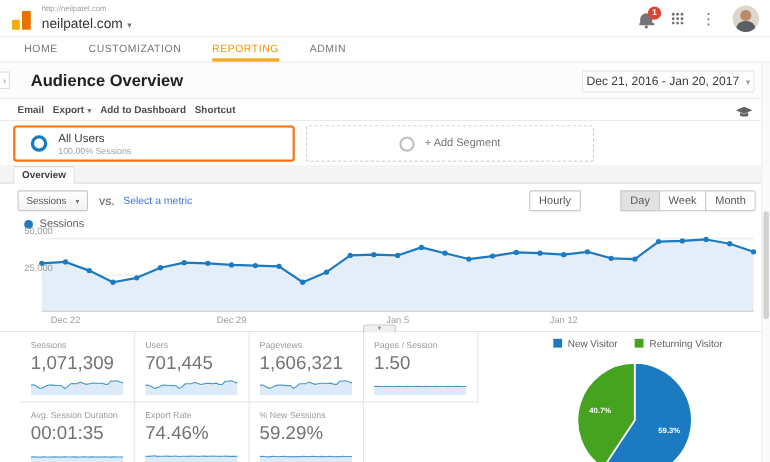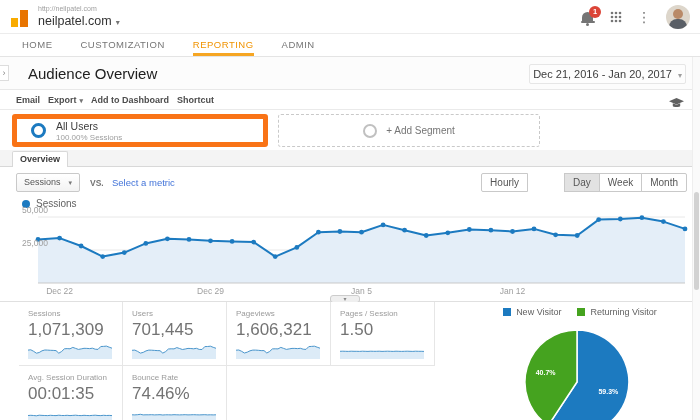--- a/index.html
+++ b/index.html
@@ -34,35 +34,35 @@
   .nav-item { font-size:9.5px; letter-spacing:0.5px; color:#757575; line-height:21px; margin-right:28px;
               cursor:pointer; border-bottom:3px solid transparent; }
   .nav-item.active { color:#f09300; border-bottom-color:#f6a623; }
 
   
   .titlerow { position:absolute; top:57px; left:0; width:700px; height:33px; background:#fcfcfc;
               border-bottom:1px solid #e8e8e8; }
   .expander { position:absolute; left:0; top:8px; width:9px; height:16px; background:#fff;
               border:1px solid #ddd; border-left:none; color:#888; font-size:9px; line-height:14px;
               text-align:center; cursor:pointer; }
-  .page-title { position:absolute; left:28px; top:8px; font-size:15px; font-weight:normal; color:#212121; }
+  .page-title { position:absolute; left:28px; top:8px; font-size:15px; font-weight:bold; color:#212121; }
   .daterange { position:absolute; right:14px; top:7px; padding:3px 3px; background:#fdfdfd;
                border:1px solid #e6e6e6; border-radius:2px; font-size:11px; color:#3c3c3c; cursor:pointer; }
   .daterange .caret { font-size:8px; color:#9e9e9e; margin-left:6px; }
 
   
   .actionbar { position:absolute; top:90px; left:0; width:700px; height:20px; background:#fff;
                border-bottom:1px solid #eaeaea; display:flex; align-items:center; padding-left:16px; gap:8px; }
   .action { font-size:9px; color:#4d4d4d; font-weight:bold; cursor:pointer; }
   .action .caret { font-size:7px; color:#757575; margin-left:3px; }
   .intel { position:absolute; right:16px; top:5px; cursor:pointer; }
 
   
   .segments { position:absolute; top:110px; left:0; width:700px; height:40px; background:#fff; }
-  .seg-card { position:absolute; top:4px; height:33px; background:#fff; border:5px solid #f97316;
+  .seg-card { position:absolute; top:4px; height:33px; background:#fff; border:2px solid #f97316;
               border-radius:3px; display:flex; align-items:center; cursor:pointer; }
   .seg-all { left:12px; width:256px; }
   .seg-add { left:278px; width:262px; border:1px dashed #c9c9c9; justify-content:center; }
   .ring { width:15px; height:15px; border-radius:50%; border:3px solid #1c7ac0; margin:0 10px 0 14px; }
   .ring-gray { width:14px; height:14px; border-radius:50%; border:2px solid #c0c0c0; margin-right:9px; }
   .seg-title { font-size:10.5px; color:#3c3c3c; }
   .seg-sub { font-size:8px; color:#9e9e9e; margin-top:1px; }
   .seg-add-label { font-size:10px; color:#757575; }
 
   
@@ -307,25 +307,33 @@
     <div class="mrow mrow2">
       <div class="mcard">
         <div class="mlabel">Avg. Session Duration</div>
         <div class="mvalue">00:01:35</div>
         <svg class="spark" width="84" height="14">
             <path d="M0,14 L0.0,6.5 L2.8,6.3 L5.6,6.5 L8.4,6.8 L11.2,6.2 L14.0,6.4 L16.8,6.5 L19.6,6.6 L22.4,6.3 L25.2,6.5 L28.0,6.6 L30.8,6.2 L33.6,6.5 L36.4,6.5 L39.2,6.3 L42.0,6.6 L44.8,6.4 L47.6,6.2 L50.4,6.5 L53.2,6.6 L56.0,6.3 L58.8,6.5 L61.6,6.6 L64.4,6.4 L67.2,6.2 L70.0,6.5 L72.8,6.6 L75.6,6.3 L78.4,6.5 L81.2,6.4 L84.0,6.6 L84,14 Z" fill="#dcebf7"></path>
             <polyline points="0.0,6.5 2.8,6.3 5.6,6.5 8.4,6.8 11.2,6.2 14.0,6.4 16.8,6.5 19.6,6.6 22.4,6.3 25.2,6.5 28.0,6.6 30.8,6.2 33.6,6.5 36.4,6.5 39.2,6.3 42.0,6.6 44.8,6.4 47.6,6.2 50.4,6.5 53.2,6.6 56.0,6.3 58.8,6.5 61.6,6.6 64.4,6.4 67.2,6.2 70.0,6.5 72.8,6.6 75.6,6.3 78.4,6.5 81.2,6.4 84.0,6.6" fill="none" stroke="#4b96cc" stroke-width="1"></polyline>
           </svg>
       </div>
       <div class="mcard">
-        <div class="mlabel">Bounce Rate</div>
+        <div class="mlabel">Export Rate</div>
         <div class="mvalue">74.46%</div>
         <svg class="spark" width="84" height="14">
             <path d="M0,14 L0.0,5.8 L2.8,5.9 L5.6,5.7 L8.4,5.3 L11.2,5.9 L14.0,5.8 L16.8,5.8 L19.6,5.7 L22.4,5.9 L25.2,5.8 L28.0,5.7 L30.8,6.0 L33.6,5.8 L36.4,5.8 L39.2,5.9 L42.0,5.7 L44.8,5.8 L47.6,5.9 L50.4,5.8 L53.2,5.7 L56.0,5.9 L58.8,5.8 L61.6,5.7 L64.4,5.8 L67.2,5.9 L70.0,5.8 L72.8,5.7 L75.6,5.9 L78.4,5.8 L81.2,5.9 L84.0,5.8 L84,14 Z" fill="#dcebf7"></path>
             <polyline points="0.0,5.8 2.8,5.9 5.6,5.7 8.4,5.3 11.2,5.9 14.0,5.8 16.8,5.8 19.6,5.7 22.4,5.9 25.2,5.8 28.0,5.7 30.8,6.0 33.6,5.8 36.4,5.8 39.2,5.9 42.0,5.7 44.8,5.8 47.6,5.9 50.4,5.8 53.2,5.7 56.0,5.9 58.8,5.8 61.6,5.7 64.4,5.8 67.2,5.9 70.0,5.8 72.8,5.7 75.6,5.9 78.4,5.8 81.2,5.9 84.0,5.8" fill="none" stroke="#4b96cc" stroke-width="1"></polyline>
+          </svg>
+      </div>
+      <div class="mcard">
+        <div class="mlabel">% New Sessions</div>
+        <div class="mvalue">59.29%</div>
+        <svg class="spark" width="84" height="14">
+            <path d="M0,14 L0.0,6.0 L2.8,5.9 L5.6,6.2 L8.4,6.3 L11.2,5.9 L14.0,6.0 L16.8,6.2 L19.6,6.0 L22.4,5.9 L25.2,6.2 L28.0,6.0 L30.8,6.3 L33.6,6.0 L36.4,6.2 L39.2,5.9 L42.0,6.0 L44.8,6.2 L47.6,5.9 L50.4,6.0 L53.2,6.2 L56.0,5.9 L58.8,6.2 L61.6,6.0 L64.4,5.9 L67.2,6.2 L70.0,6.0 L72.8,6.2 L75.6,5.9 L78.4,6.0 L81.2,6.2 L84.0,6.0 L84,14 Z" fill="#dcebf7"></path>
+            <polyline points="0.0,6.0 2.8,5.9 5.6,6.2 8.4,6.3 11.2,5.9 14.0,6.0 16.8,6.2 19.6,6.0 22.4,5.9 25.2,6.2 28.0,6.0 30.8,6.3 33.6,6.0 36.4,6.2 39.2,5.9 42.0,6.0 44.8,6.2 47.6,5.9 50.4,6.0 53.2,6.2 56.0,5.9 58.8,6.2 61.6,6.0 64.4,5.9 67.2,6.2 70.0,6.0 72.8,6.2 75.6,5.9 78.4,6.0 81.2,6.2 84.0,6.0" fill="none" stroke="#4b96cc" stroke-width="1"></polyline>
           </svg>
       </div>
     </div>
 
     <div class="pie-legend">
       <div class="pl-item">
         <div class="pl-sq" style="background: rgb(28, 122, 192);"></div>
         <div class="pl-label">New Visitor</div>
       </div>
       <div class="pl-item">

